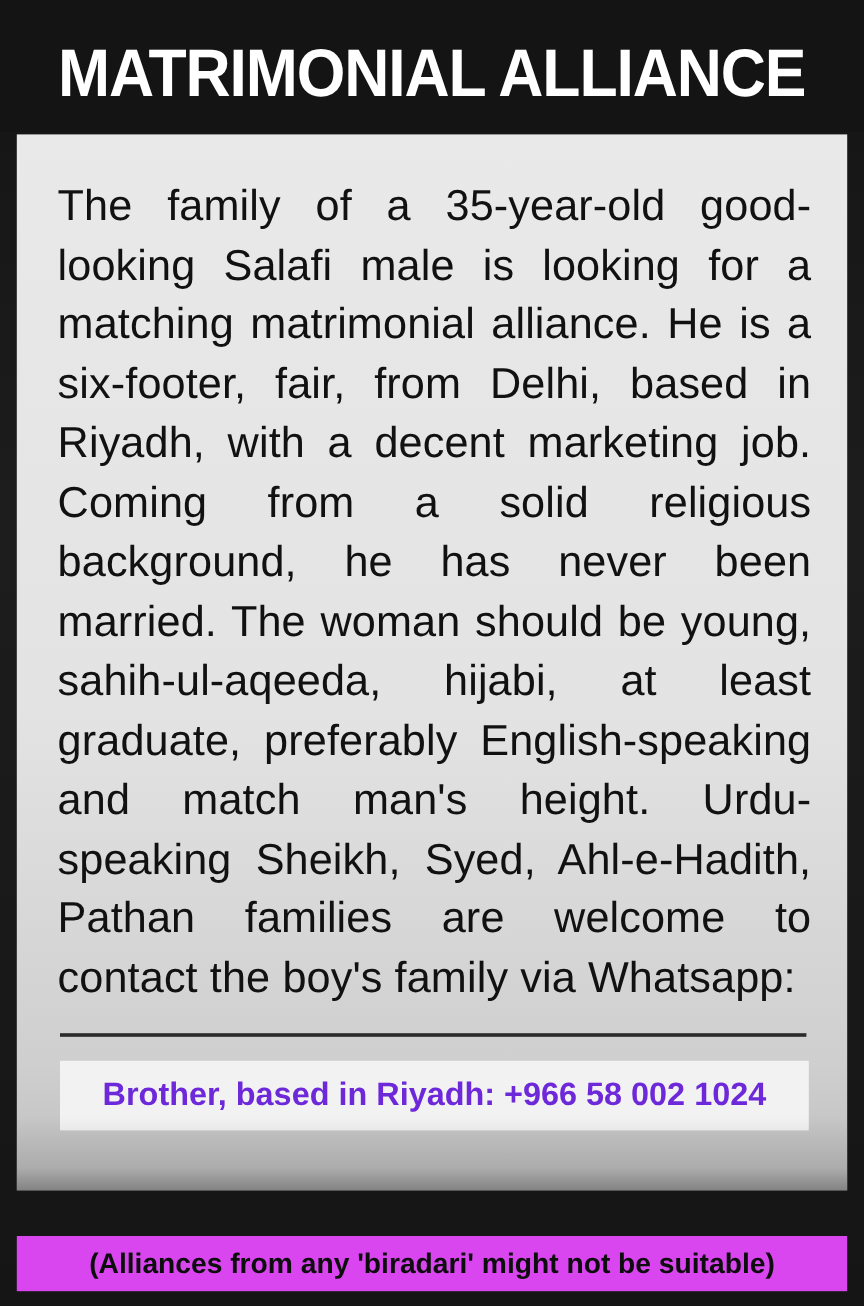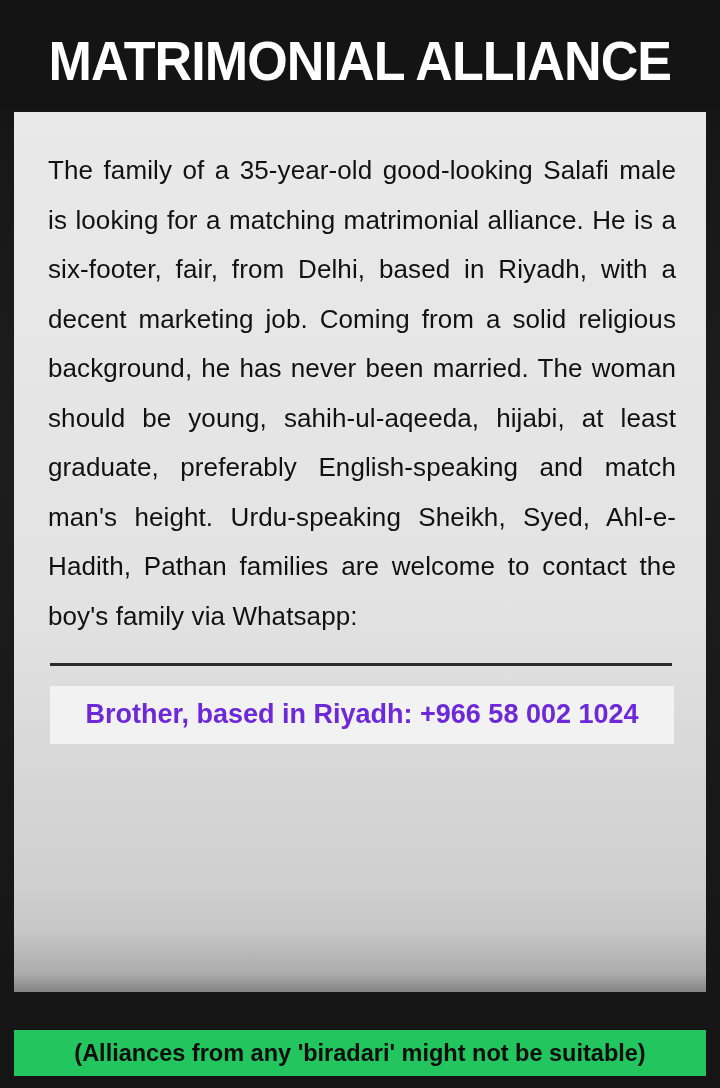--- a/index.html
+++ b/index.html
@@ -56,21 +56,21 @@
     width: 692px;
     height: 880px;
     background:
       linear-gradient(180deg, #e9e9e9 0%, #e3e3e3 55%, #cfcfcf 88%, #bdbdbd 100%);
     box-sizing: border-box;
     padding: 34px 30px 0 34px;
   }
   .ad-text {
     color: #111111;
     font-family: "Liberation Sans", sans-serif;
-    font-size: 26px;
+    font-size: 36px;
     line-height: 49.5px;
     text-align: justify;
     text-justify: inter-word;
     margin: 0;
     letter-spacing: 0.1px;
   }
   .divider {
     margin: 22px 4px 0 2px;
     height: 3px;
     background: #2b2b2b;
@@ -88,21 +88,21 @@
     font-size: 27px;
     line-height: 36px;
     white-space: nowrap;
   }
   .footer-panel {
     position: absolute;
     left: 14px;
     top: 1030px;
     width: 692px;
     height: 46px;
-    background: #22c55e;
+    background: #d946ef;
     display: flex;
     align-items: center;
     justify-content: center;
   }
   .footer-text {
     color: #0d0d0d;
     font-family: "Liberation Sans", sans-serif;
     font-weight: bold;
     font-size: 23.5px;
     white-space: nowrap;

